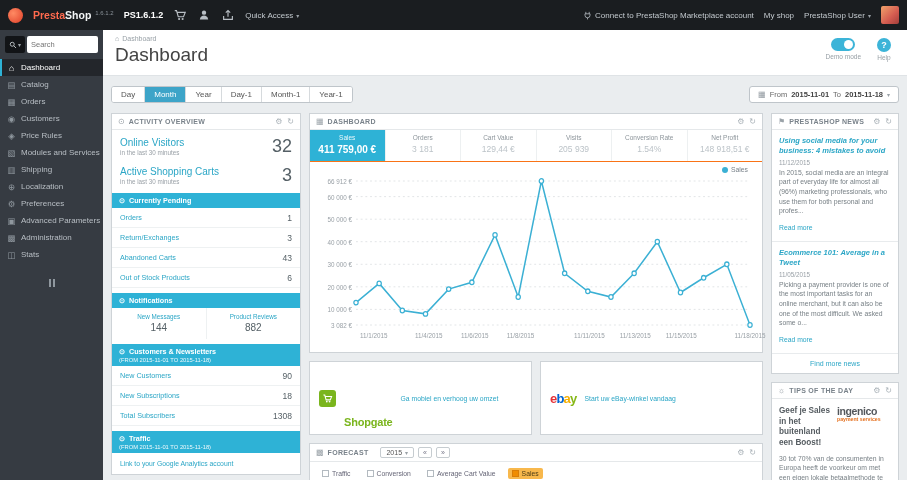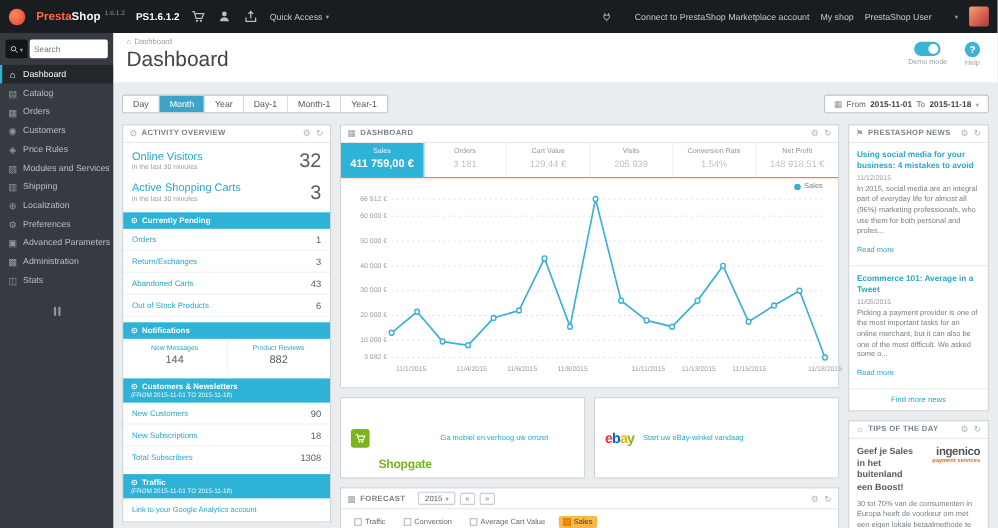--- a/index.html
+++ b/index.html
@@ -14,21 +14,21 @@
                  background:radial-gradient(circle at 35% 35%, #ff8a63, #df3f28); }
   .brand { color:#e8eaec; font-size:10.5px; font-weight:bold; white-space:nowrap; }
   .brand-presta { color:#ff6a4e;margin-top:28px; }
   .brand-shop { color:#f2f4f5; }
   .brand-ver { color:#8a9299; font-size:6px; font-weight:normal; margin-left:1px; }
   .shop-name { color:#fff; font-size:9px; font-weight:bold; cursor:pointer; }
   .tb-icon { width:14px; height:14px; display:inline-flex; cursor:pointer; }
   .tb-icon svg { width:100%; height:100%; }
   .quick-access { color:#c3c9ce; font-size:8px; display:inline-flex; align-items:center; gap:3px; cursor:pointer; }
   .caret { font-size:6px; color:#9aa1a7; }
-  .tb-link { color:#c3c9ce; font-size:8px; display:inline-flex; align-items:center; gap:21px; white-space:nowrap; cursor:pointer; }
+  .tb-link { color:#c3c9ce; font-size:8px; display:inline-flex; align-items:center; gap:3px; white-space:nowrap; cursor:pointer; }
   .avatar { width:18px; height:18px; border-radius:2px; cursor:pointer;
             background:linear-gradient(135deg,#f2a36b 0%,#d45b50 60%,#a33f3a 100%); }
 
   
   .sidebar { position:absolute; top:30px; left:0; bottom:0; width:103px; background:#363b42; }
   .search-row { display:flex; gap:2px; padding:6px 5px; }
   .search-scope { width:20px; height:17px; background:#121417; border-radius:2px; flex:none;
                   display:flex; align-items:center; justify-content:center; gap:1px; color:#cfd4d8; cursor:pointer; }
   .search-scope svg { width:8px; height:8px; }
   .search-input { flex:1; min-width:0; height:17px; border:none; border-radius:2px; background:#fff;
@@ -135,29 +135,29 @@
   .nav-btn { border:1px solid #c6ccd0; border-radius:2px; background:#fff; font-size:7px; color:#778;
              padding:1px 4px; cursor:pointer; }
   .f-legend { display:flex; gap:8px; padding:6px 8px; align-items:center; }
   .f-chip { display:inline-flex; align-items:center; gap:3px; font-size:6.8px; color:#667; padding:2px 4px; cursor:pointer; }
   .f-chip .cb { width:7px; height:7px; border:1px solid #b3bac0; background:#fff; display:inline-block; }
   .f-chip.active { background:#f8b84c; border-radius:2px; color:#4d3c14; }
   .f-chip.active .cb { background:#f08c00; border-color:#d97d06; }
 
   
   .news-item { padding:6px 7px 7px; border-bottom:1px solid #e8ebed; }
-  .news-headline { color:#2ba6c6; font-size:7.5px; font-weight:bold; line-height:1.32; cursor:pointer; }
+  .news-headline { color:#2ba6c6; font-size:7.5px; font-weight:bold; line-height:1.32; cursor:pointer;font-style:italic; }
   .news-date { font-size:6.3px; color:#9aa1a7; margin:3px 0 2px; }
   .news-excerpt { font-size:6.8px; color:#788086; line-height:1.42; }
   .read-more { display:inline-block; color:#2ba6c6; font-size:6.8px; margin-top:2px; cursor:pointer; }
   .news-footer { text-align:center; padding:6px; color:#2ba6c6; font-size:7px; cursor:pointer; }
   .tips-content { padding:7px; }
   .tips-top { display:flex; justify-content:space-between; gap:5px; }
   .tips-headline { font-size:8.2px; font-weight:bold; color:#555c61; line-height:1.3; flex:1; }
-  .ingenico { text-align:right; flex:none; width:54px; cursor:pointer; }
+  .ingenico { text-align:left; flex:none; width:54px; cursor:pointer; }
   .ingenico-name { font-size:10.5px; font-weight:bold; color:#53575c; letter-spacing:-.4px; line-height:1; }
   .ingenico-sub { font-size:5.2px; color:#e4701e; font-weight:bold; }
   .tips-body { font-size:6.8px; color:#788086; line-height:1.45; margin-top:5px; }
 </style>
 </head>
 <body>
 
 <header class="topbar">
   <div class="tb-left">
     <span class="logo-circle"></span>

